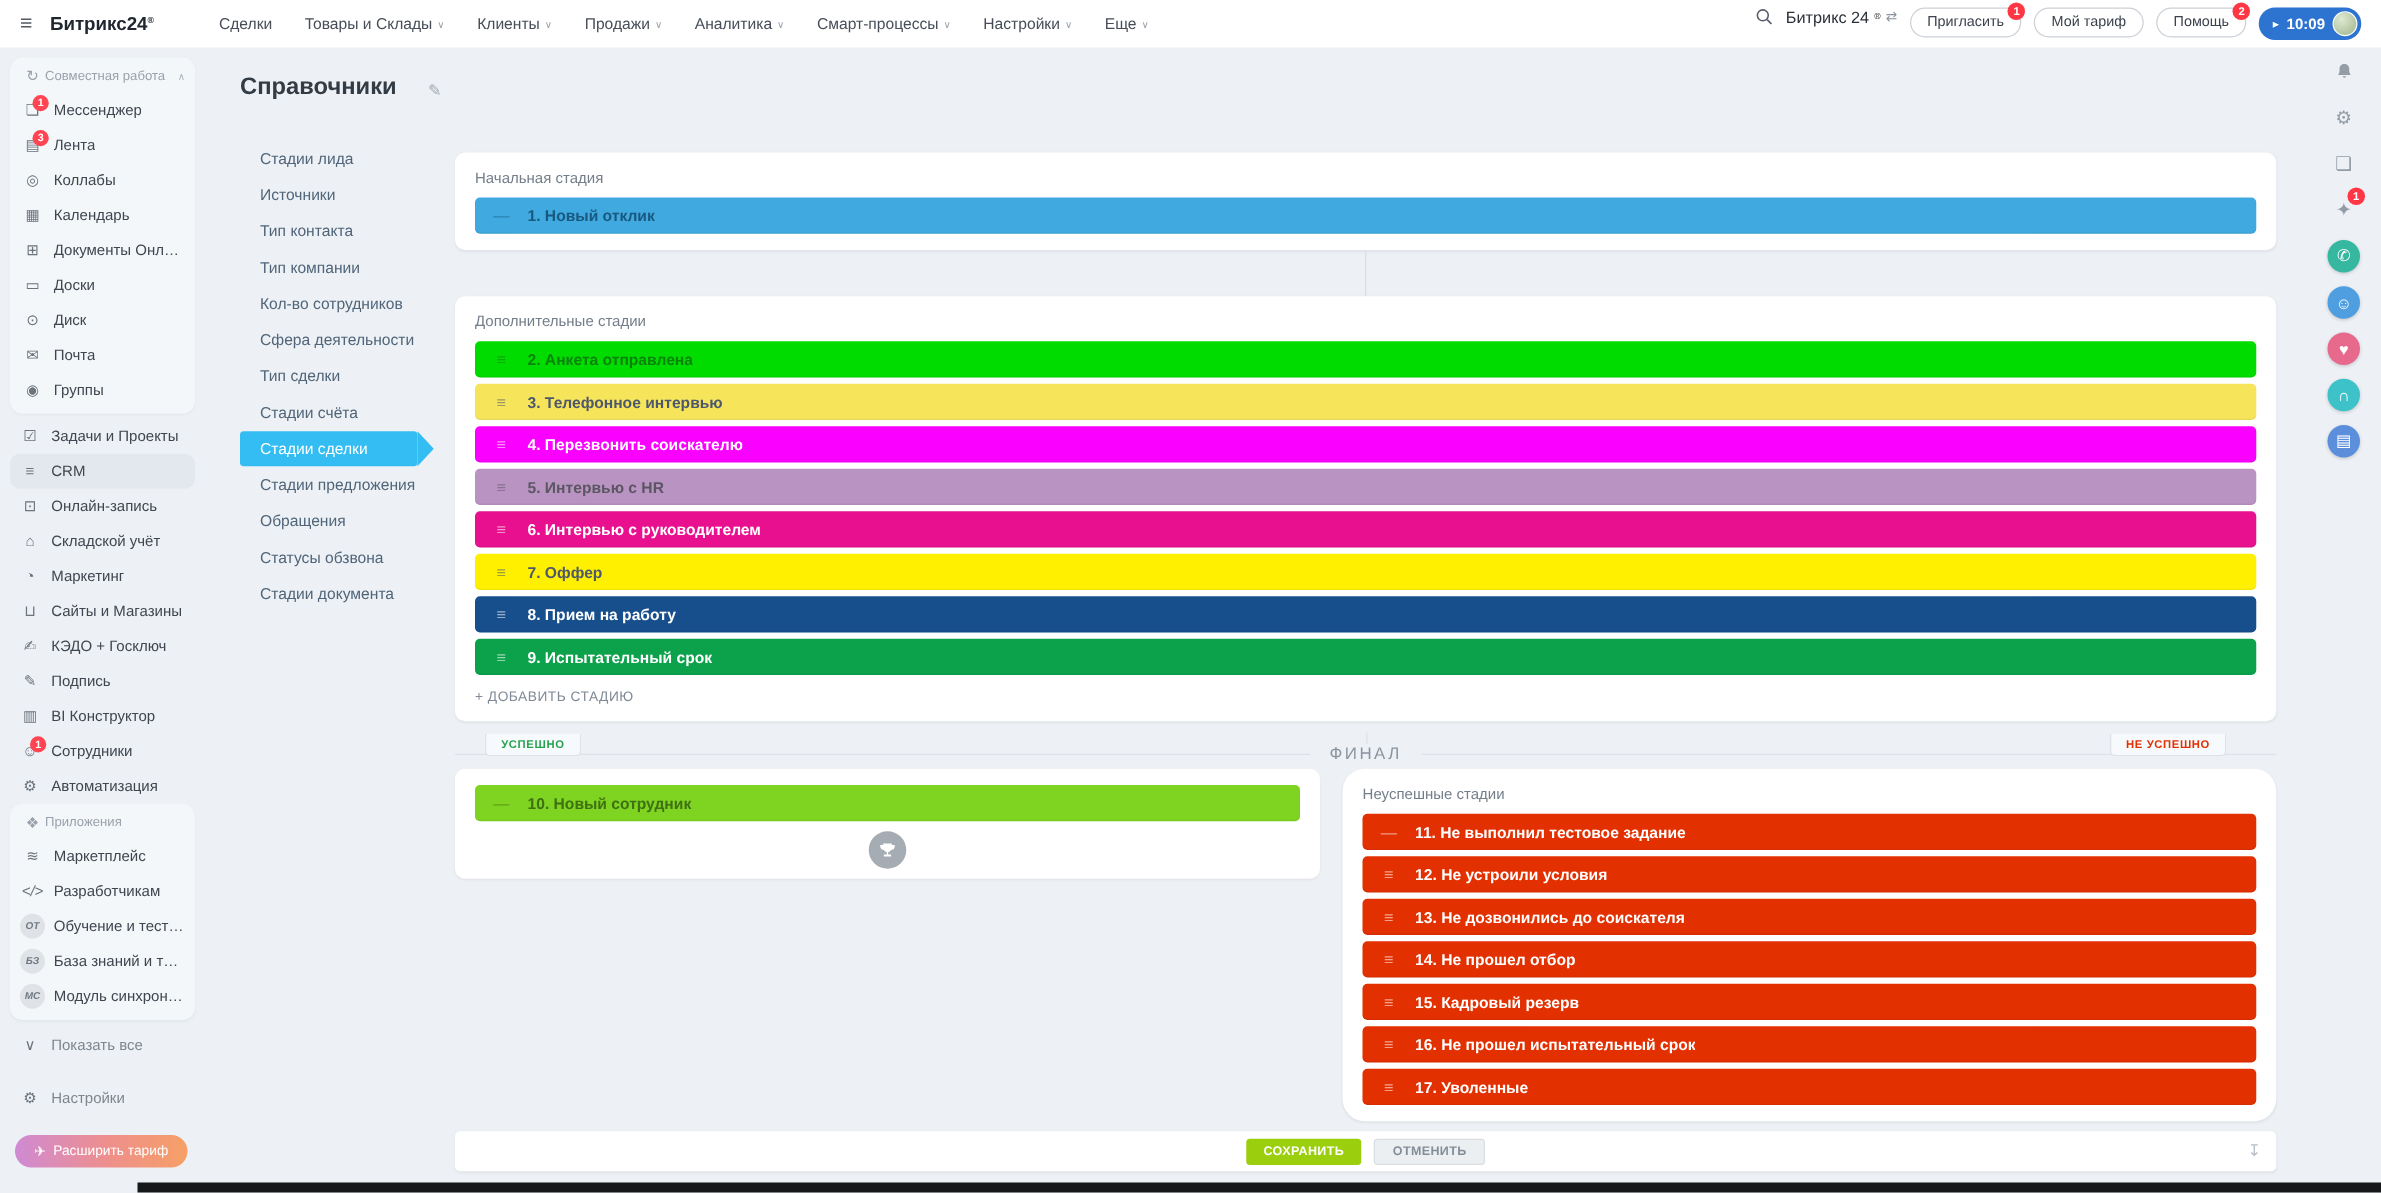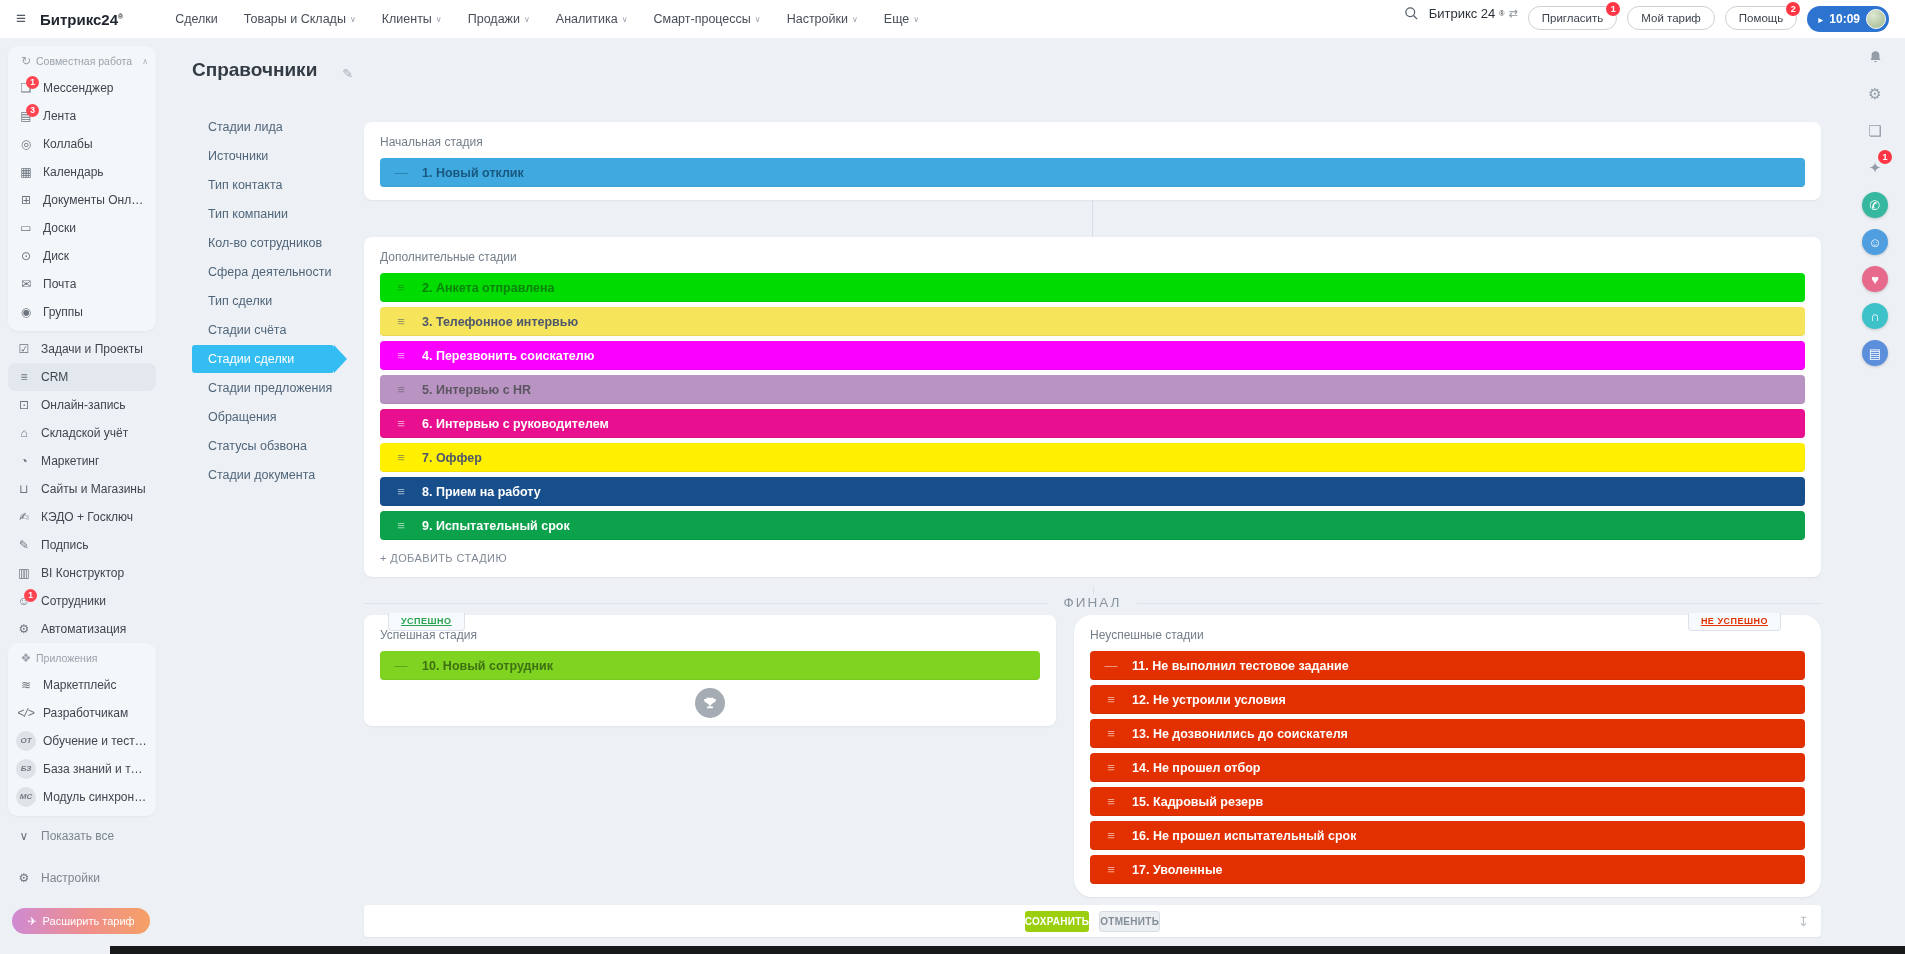--- a/index.html
+++ b/index.html
@@ -65,31 +65,31 @@
   .stage:last-child{margin-bottom:0;}
   .handle{width:42px;text-align:center;font-size:13px;opacity:.55;font-weight:400;cursor:grab;flex:none;}
   .stage-label{white-space:nowrap;overflow:hidden;text-overflow:ellipsis;}
   .connector{width:1px;height:37px;background:#d8dee4;margin:0 auto;}
   .add-stage{margin-top:12px;font-size:11px;color:#808a96;letter-spacing:.4px;cursor:pointer;width:max-content;}
 
   .final-row{position:relative;height:38px;}
   .final-line{position:absolute;left:0;right:0;top:26px;height:1px;background:#dde2e8;}
   .final-tick{position:absolute;left:50%;top:9px;width:1px;height:17px;background:#dde2e8;}
   .final-label{position:absolute;left:50%;top:18px;transform:translateX(-50%);background:#edf1f5;padding:0 16px;font-size:13.5px;letter-spacing:2px;color:#8a94a0;}
-  .final-tab{position:absolute;top:36px;height:18px;line-height:17px;padding:0 12px;font-size:9px;font-weight:700;letter-spacing:.5px;border:1px solid #dde2e8;border-top:none;border-radius:0 0 4px 4px;background:#f7fafc;cursor:default;text-decoration:underline;}
+  .final-tab{position:absolute;top:10px;height:18px;line-height:17px;padding:0 12px;font-size:9px;font-weight:700;letter-spacing:.5px;border:1px solid #dde2e8;border-top:none;border-radius:0 0 4px 4px;background:#f7fafc;cursor:default;}
   .success-tab{left:24px;color:#27a350;}
   .fail-tab{right:40px;color:#e23000;}
 
   .final-panels{display:flex;gap:18px;align-items:flex-start;}
   .success-panel{width:47.5%;flex:none;padding-bottom:8px;}
   .fail-panel{flex:1;min-width:0;border-radius:18px;}
   .trophy{width:30px;height:30px;border-radius:50%;background:#a6acb3;margin:8px auto 0;display:flex;align-items:center;justify-content:center;}
 
   .actionbar{margin-top:8px;background:#fff;border-radius:4px;height:32px;display:flex;align-items:center;justify-content:center;gap:10px;position:relative;box-shadow:0 1px 2px rgba(60,70,80,.08);}
-  .btn{border:none;border-radius:3px;height:21px;padding:0 0;font-size:10px;font-weight:700;letter-spacing:.3px;cursor:pointer;font-family:inherit;}
+  .btn{border:none;border-radius:3px;height:21px;padding:0 14px;font-size:10px;font-weight:700;letter-spacing:.3px;cursor:pointer;font-family:inherit;}
   .btn-save{background:#9bcf0d;color:#fff;}
   .btn-cancel{background:#eceff2;color:#848e99;border:1px solid #d9dee3;}
   .pin{position:absolute;right:12px;color:#b8bfc7;font-size:13px;cursor:pointer;}
 
   
   .rail{position:absolute;top:6px;right:10px;width:40px;display:flex;flex-direction:column;align-items:center;gap:11px;z-index:6;}
   .rail-item{width:26px;height:26px;display:flex;align-items:center;justify-content:center;position:relative;cursor:pointer;color:#939ca6;font-size:15px;}
   .rail-item.circle{border-radius:50%;color:#fff;font-size:13px;box-shadow:0 1px 3px rgba(0,0,0,.18);}
 
   .bottom-strip{position:absolute;bottom:0;left:110px;right:0;height:8px;background:#17181a;}
@@ -459,21 +459,20 @@
         <div class="final-row">
           <div class="final-tick"></div>
           <div class="final-line"></div>
           <span class="final-label">ФИНАЛ</span>
           <span class="final-tab success-tab">УСПЕШНО</span>
           <span class="final-tab fail-tab">НЕ УСПЕШНО</span>
         </div>
 
         <div class="final-panels">
           <div class="panel success-panel">
-            <div class="panel-label">Успешная стадия</div>
             <div>
 
                 <div class="stage" style="background: rgb(127, 211, 33); color: rgb(62, 113, 17);">
                   <span class="handle">—</span>
                   <span class="stage-label">10. Новый сотрудник</span>
                 </div>
               </div>
             <div class="trophy">
               <svg width="14" height="14" viewBox="0 0 24 24" fill="#fff">
                   <path d="M6 3h12v2h4v2c0 3-2.5 5-5 5h-.2c-.8 1.6-2 2.6-3.8 2.9V18h4v3H7v-3h4v-3.1c-1.8-.3-3-1.3-3.8-2.9H7c-2.5 0-5-2-5-5V5h4V3z"></path>

